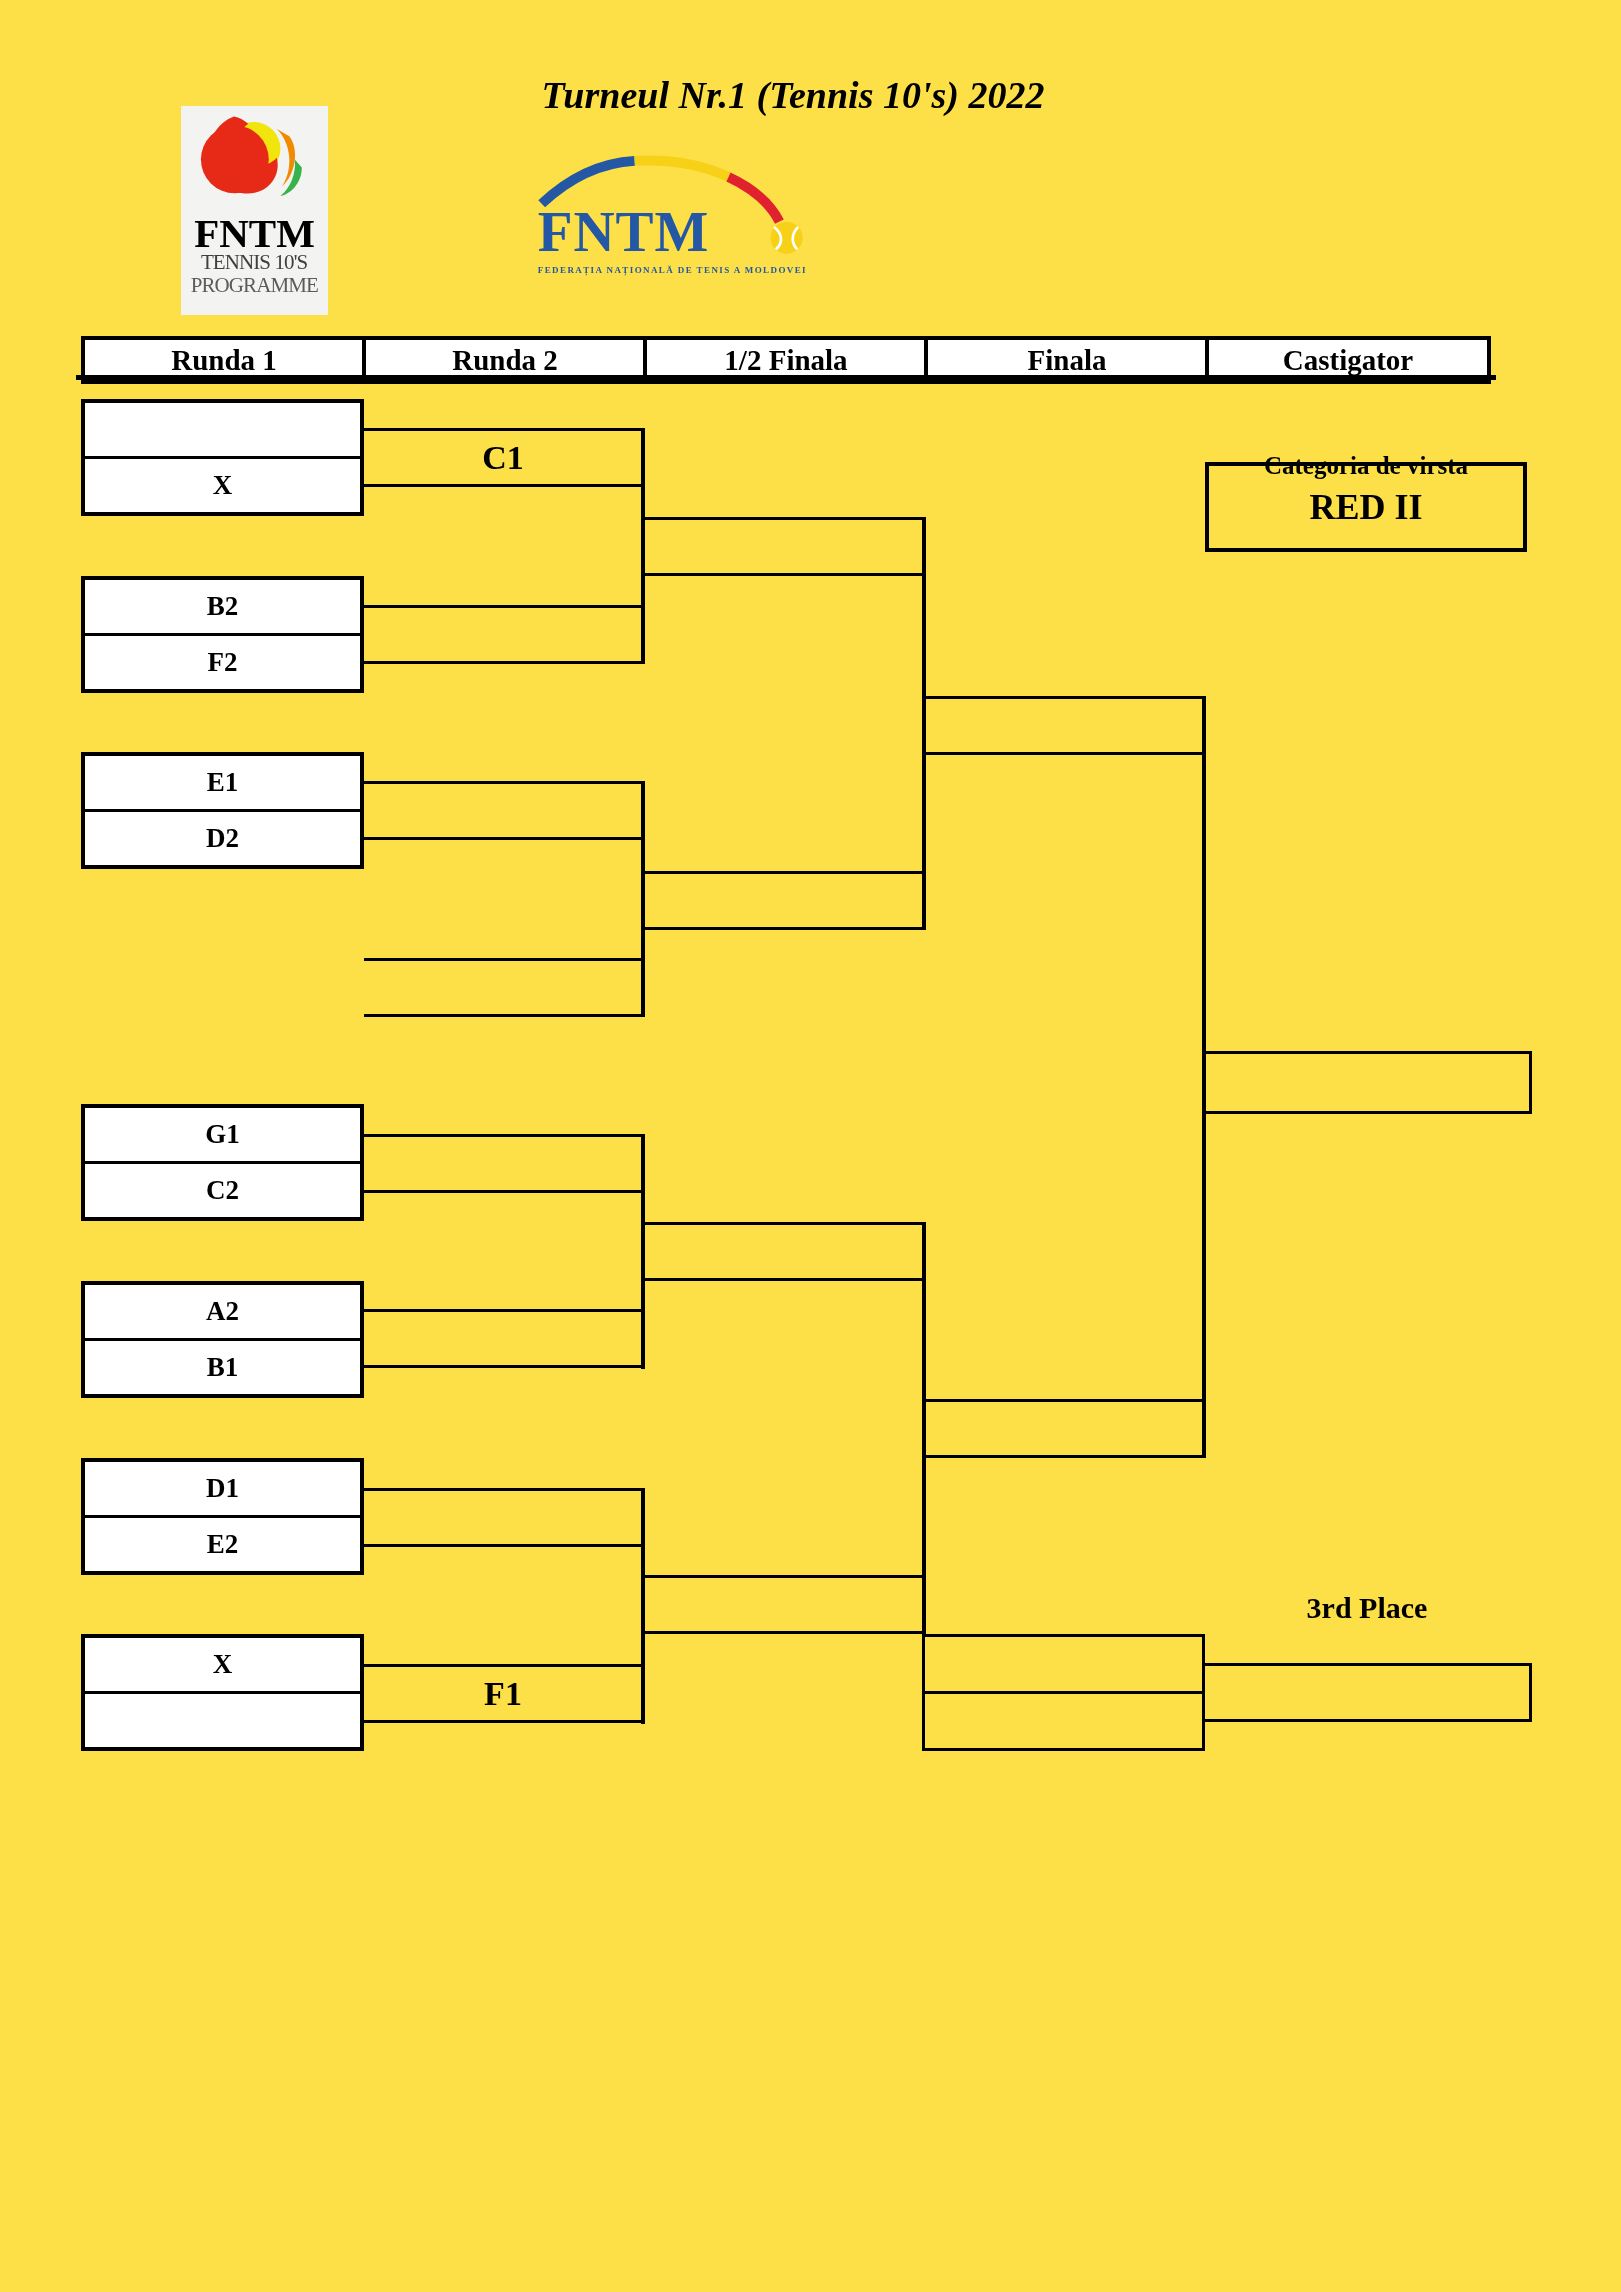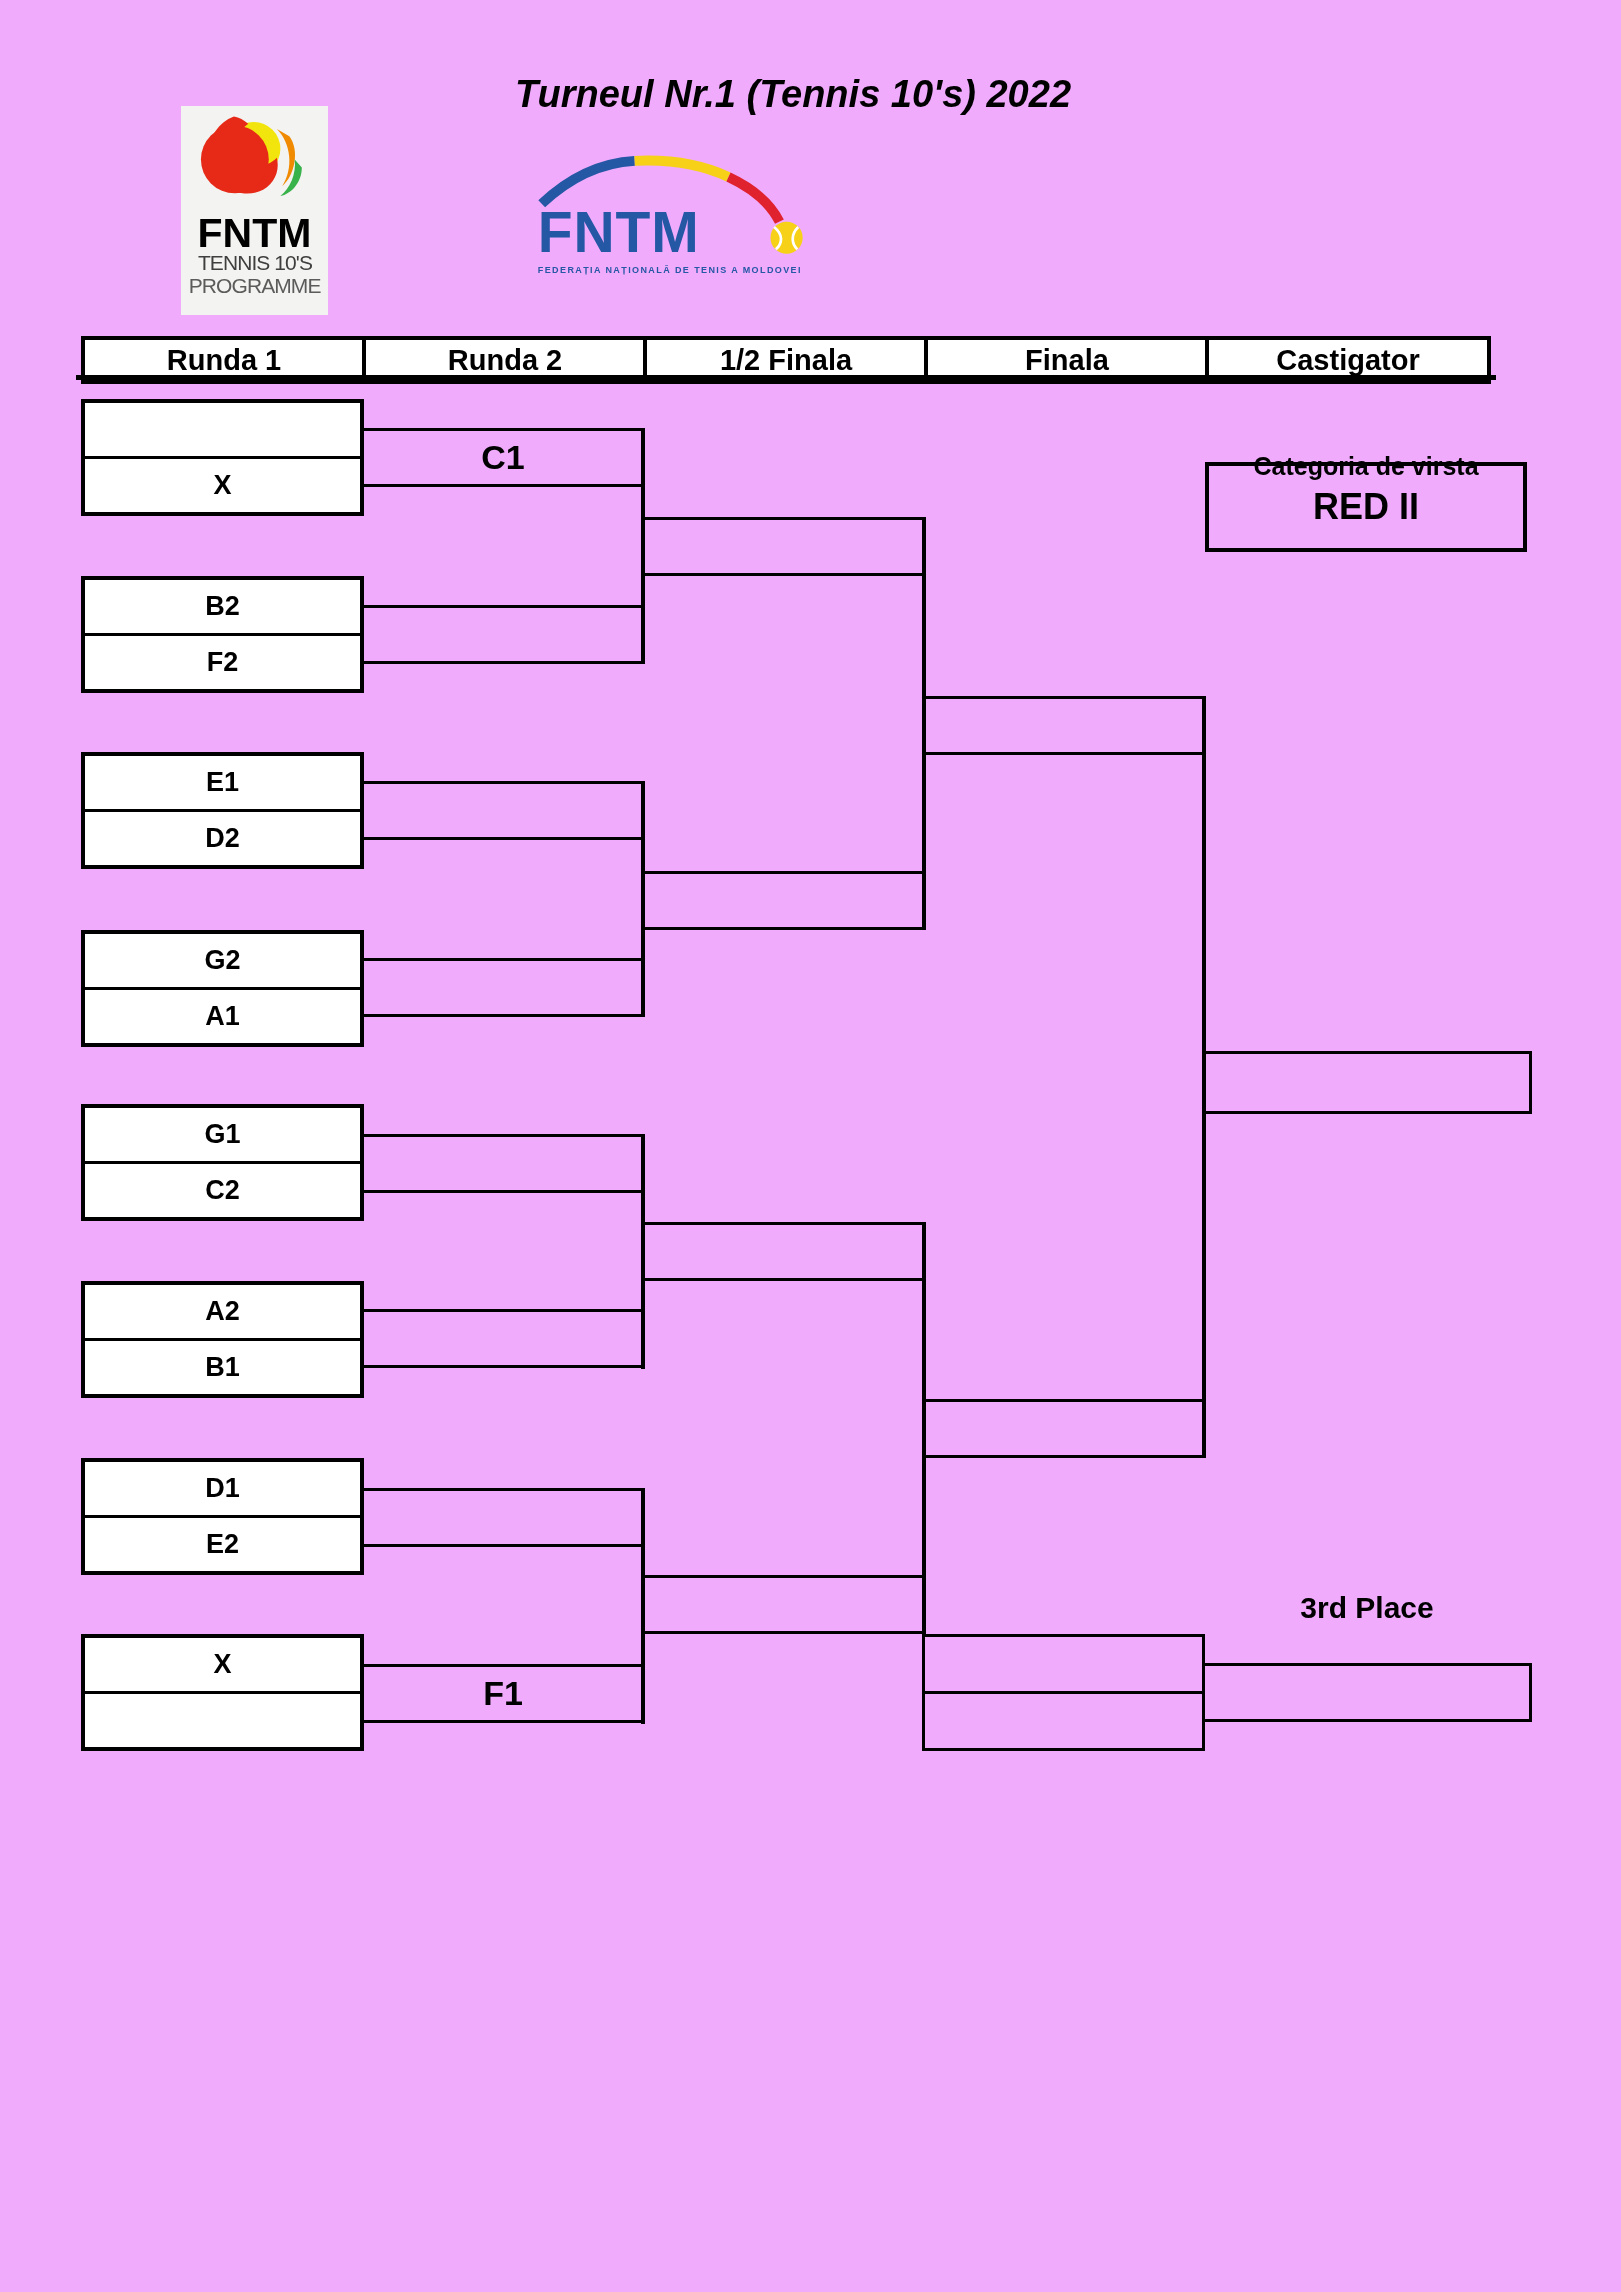--- a/index.html
+++ b/index.html
@@ -1,17 +1,17 @@
 <!DOCTYPE html>
 <html style="font-size:14.3px"><head>
 <meta charset="utf-8">
 <style>
   html,body{margin:0;padding:0;background:#888;}
-  #page{position:relative;width:1622px;height:2293px;background:#f0abfc;
-        font-family:Liberation Sans, sans-serif;color:#000;overflow:hidden;}
+  #page{position:relative;width:1622px;height:2293px;background:#fde047;
+        font-family:Liberation Serif, serif;color:#000;overflow:hidden;}
   .abs{position:absolute;}
   
   #title{left:390px;top:73px;width:806px;height:47px;text-align:center;
          font-size:38px;font-weight:bold;font-style:italic;letter-spacing:0px;}
   
   #logo1{left:181px;top:106px;width:147px;height:209px;background:#f3f3f1;
          display:flex;flex-direction:column;align-items:center;}
   #logo1 svg{margin-top:7.2px;}
   .l1-name{font-size:41px;font-weight:bold;letter-spacing:0px;line-height:36px;margin-top:1.8px;}
   .l1-sub{font-size:20.6px;color:#3f3f3f;letter-spacing:-0.9px;line-height:23px;transform:scaleX(1.02);}
@@ -100,24 +100,20 @@
     <div class="prow">X</div>
   </div>
   <div class="abs pairbox" style="top:576px">
     <div class="prow t">B2</div>
     <div class="prow">F2</div>
   </div>
   <div class="abs pairbox" style="top:752px">
     <div class="prow t">E1</div>
     <div class="prow">D2</div>
   </div>
-  <div class="abs pairbox" style="top:930px">
-    <div class="prow t">G2</div>
-    <div class="prow">A1</div>
-  </div>
   <div class="abs pairbox" style="top:1104px">
     <div class="prow t">G1</div>
     <div class="prow">C2</div>
   </div>
   <div class="abs pairbox" style="top:1281px">
     <div class="prow t">A2</div>
     <div class="prow">B1</div>
   </div>
   <div class="abs pairbox" style="top:1458px">
     <div class="prow t">D1</div>

